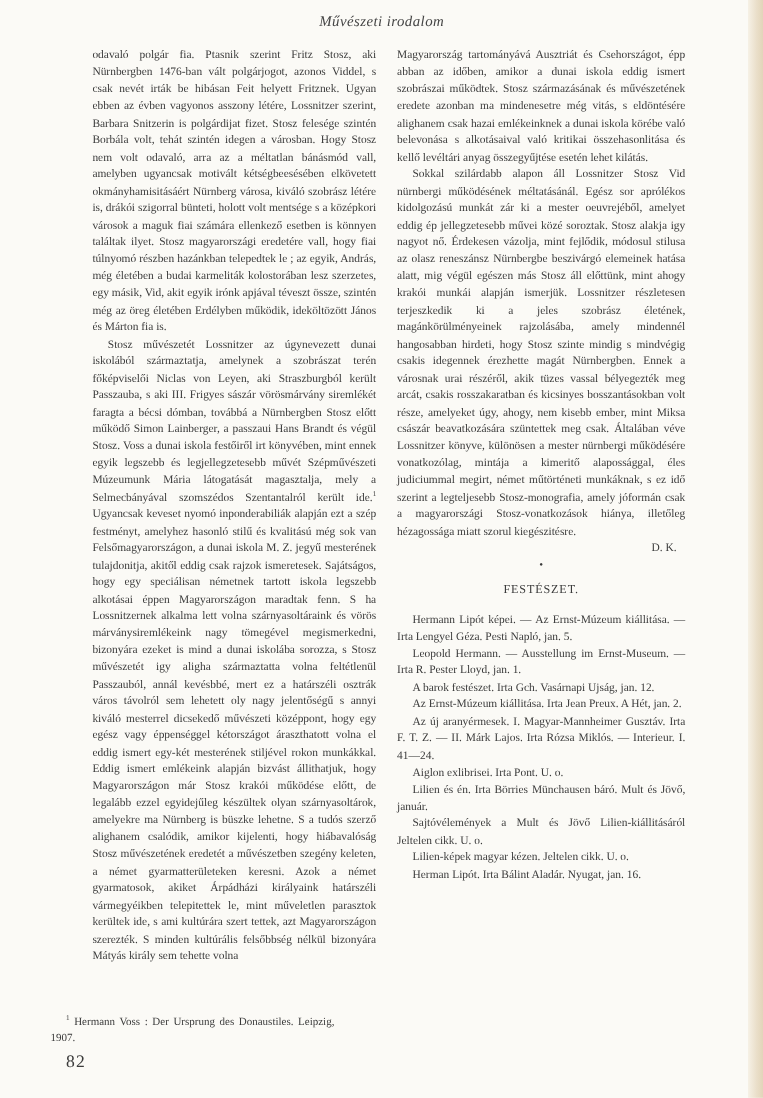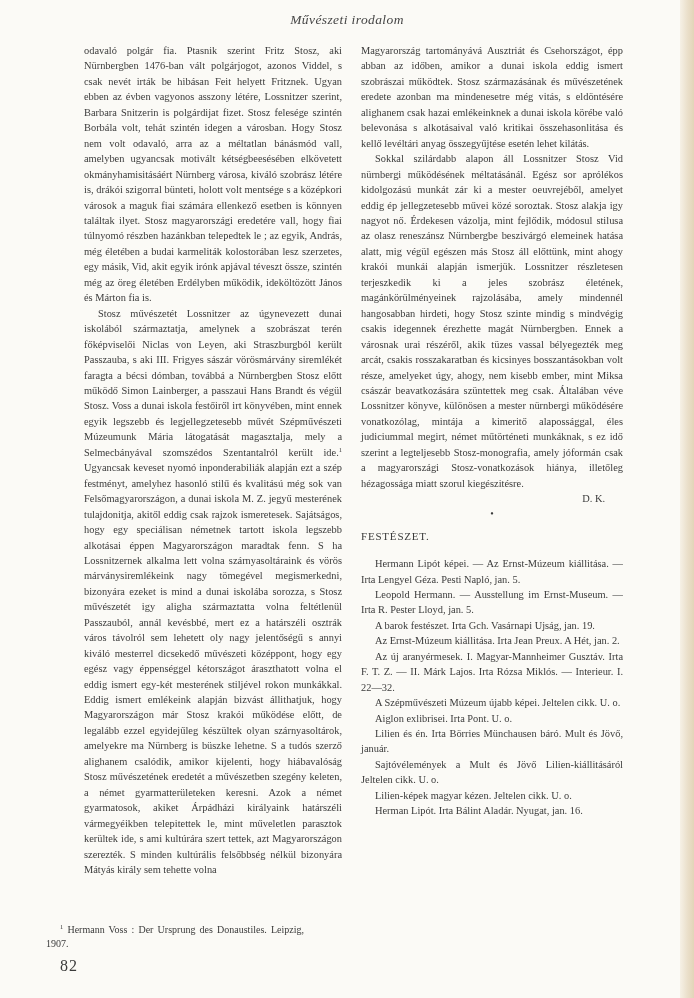--- a/index.html
+++ b/index.html
@@ -25,50 +25,49 @@
   }
   .col-left { left: 41px; width: 258px; margin-left: 43px; }
   .col-right { left: 361px; width: 262px; }
   .col p { margin: 0; text-indent: 14px; }
   .col p.noindent { text-indent: 0; }
   .footnote { position: absolute; left: 46px; top: 923px; width: 258px; font-size: 10px; line-height: 14px; text-align: justify; }
   .footnote p { margin: 0; text-indent: 14px; }
   .page-number { position: absolute; left: 60px; top: 957px; font-size: 16px; letter-spacing: 1px; }
   .signature-line { display: flex; justify-content: space-between; }
   .section-dot { text-align: center; font-size: 10px; line-height: 10px; height: 10px; margin-top: 2px; }
-  .section-title { font-size: 11px; letter-spacing: 0.8px; margin: 10px 0 12px 0; }
+  .section-title { text-align: center; font-size: 11px; letter-spacing: 0.8px; margin: 10px 0 12px 0; }
   sup { font-size: 6.5px; line-height: 0; vertical-align: super; }
 </style>
 </head>
 <body>
 
 <div class="page-edge"></div>
 
 <div class="running-head">Művészeti irodalom</div>
 
 <div class="col col-left">
   <p class="noindent">odavaló polgár fia. Ptasnik szerint Fritz Stosz, aki Nürnbergben 1476-ban vált polgárjogot, azonos Viddel, s csak nevét irták be hibásan Feit helyett Fritznek. Ugyan ebben az évben vagyonos asszony létére, Lossnitzer szerint, Barbara Snitzerin is polgárdijat fizet. Stosz felesége szintén Borbála volt, tehát szintén idegen a városban. Hogy Stosz nem volt odavaló, arra az a méltatlan bánásmód vall, amelyben ugyancsak motivált kétségbeesésében elkövetett okmányhamisitásáért Nürnberg városa, kiváló szobrász létére is, drákói szigorral bünteti, holott volt mentsége s a középkori városok a maguk fiai számára ellenkező esetben is könnyen találtak ilyet. Stosz magyarországi eredetére vall, hogy fiai túlnyomó részben hazánkban telepedtek le ; az egyik, András, még életében a budai karmeliták kolostorában lesz szerzetes, egy másik, Vid, akit egyik irónk apjával téveszt össze, szintén még az öreg életében Erdélyben működik, ideköltözött János és Márton fia is.</p>
   <p><span>Stosz művészetét Lossnitzer az úgynevezett dunai iskolából származtatja, amelynek a szobrászat terén főképviselői Niclas von Leyen, aki Straszburgból került Passzauba, s aki III. Frigyes sászár vörösmárvány siremlékét faragta a bécsi dómban, továbbá a Nürnbergben Stosz előtt működő Simon Lainberger, a passzaui Hans Brandt és végül Stosz. Voss a dunai iskola festőiről irt könyvében, mint ennek egyik legszebb és legjellegzetesebb művét Szépművészeti Múzeumunk Mária látogatását magasztalja, mely a Selmecbányával szomszédos Szentantalról került ide.</span><sup>1</sup> <span>Ugyancsak keveset nyomó inponderabiliák alapján ezt a szép festményt, amelyhez hasonló stilű és kvalitású még sok van Felsőmagyarországon, a dunai iskola M. Z. jegyű mesterének tulajdonitja, akitől eddig csak rajzok ismeretesek. Sajátságos, hogy egy speciálisan németnek tartott iskola legszebb alkotásai éppen Magyarországon maradtak fenn. S ha Lossnitzernek alkalma lett volna szárnyasoltáraink és vörös márványsiremlékeink nagy tömegével megismerkedni, bizonyára ezeket is mind a dunai iskolába sorozza, s Stosz művészetét igy aligha származtatta volna feltétlenül Passzauból, annál kevésbbé, mert ez a határszéli osztrák város távolról sem lehetett oly nagy jelentőségű s annyi kiváló mesterrel dicsekedő művészeti középpont, hogy egy egész vagy éppenséggel kétországot áraszthatott volna el eddig ismert egy-két mesterének stiljével rokon munkákkal. Eddig ismert emlékeink alapján bizvást állithatjuk, hogy Magyarországon már Stosz krakói működése előtt, de legalább ezzel egyidejűleg készültek olyan szárnyasoltárok, amelyekre ma Nürnberg is büszke lehetne. S a tudós szerző alighanem csalódik, amikor kijelenti, hogy hiábavalóság Stosz művészetének eredetét a művészetben szegény keleten, a német gyarmatterületeken keresni. Azok a német gyarmatosok, akiket Árpádházi királyaink határszéli vármegyéikben telepitettek le, mint műveletlen parasztok kerültek ide, s ami kultúrára szert tettek, azt Magyarországon szerezték. S minden kultúrális felsőbbség nélkül bizonyára Mátyás király sem tehette volna</span></p>
 </div>
 
 <div class="col col-right">
   <p class="noindent">Magyarország tartományává Ausztriát és Csehországot, épp abban az időben, amikor a dunai iskola eddig ismert szobrászai működtek. Stosz származásának és művészetének eredete azonban ma mindenesetre még vitás, s eldöntésére alighanem csak hazai emlékeinknek a dunai iskola körébe való belevonása s alkotásaival való kritikai összehasonlitása és kellő levéltári anyag összegyűjtése esetén lehet kilátás.</p>
   <p><span>Sokkal szilárdabb alapon áll Lossnitzer Stosz Vid nürnbergi működésének méltatásánál. Egész sor aprólékos kidolgozású munkát zár ki a mester oeuvrejéből, amelyet eddig ép jellegzetesebb művei közé soroztak. Stosz alakja igy nagyot nő. Érdekesen vázolja, mint fejlődik, módosul stilusa az olasz reneszánsz Nürnbergbe beszivárgó elemeinek hatása alatt, mig végül egészen más Stosz áll előttünk, mint ahogy krakói munkái alapján ismerjük. Lossnitzer részletesen terjeszkedik ki a jeles szobrász életének, magánkörülményeinek rajzolásába, amely mindennél hangosabban hirdeti, hogy Stosz szinte mindig s mindvégig csakis idegennek érezhette magát Nürnbergben. Ennek a városnak urai részéről, akik tüzes vassal bélyegezték meg arcát, csakis rosszakaratban és kicsinyes bosszantásokban volt része, amelyeket úgy, ahogy, nem kisebb ember, mint Miksa császár beavatkozására szüntettek meg csak. Általában véve Lossnitzer könyve, különösen a mester nürnbergi működésére vonatkozólag, mintája a kimeritő alapossággal, éles judiciummal megirt, német műtörténeti munkáknak, s ez idő szerint a legteljesebb Stosz-monografia, amely jóformán csak a magyarországi Stosz-vonatkozások hiánya, illetőleg hézagossága miatt szorul kiegészitésre.</span></p>
   <div class="signature-line">
     <span></span>
-    <span style="margin-right:18px">D. K.</span>
+    <span style="margin-right:8px">D. K.</span>
   </div>
   <div class="section-dot">•</div>
   <div class="section-title">FESTÉSZET.</div>
   <p>Hermann Lipót képei. — Az Ernst-Múzeum kiállitása. — Irta Lengyel Géza. Pesti Napló, jan. 5.</p>
-  <p>Leopold Hermann. — Ausstellung im Ernst-Museum. — Irta R. Pester Lloyd, jan. 5.</p>
-  <p>A barok festészet. Irta Gch. Vasárnapi Ujság, jan. 19.</p>
+  <p>Leopold Hermann. — Ausstellung im Ernst-Museum. — Irta R. Pester Lloyd, jan. 1.</p>
+  <p>A barok festészet. Irta Gch. Vasárnapi Ujság, jan. 12.</p>
   <p>Az Ernst-Múzeum kiállitása. Irta Jean Preux. A Hét, jan. 2.</p>
-  <p>Az új aranyérmesek. I. Magyar-Mannheimer Gusztáv. Irta F. T. Z. — II. Márk Lajos. Irta Rózsa Miklós. — Interieur. I. 22—32.</p>
-  <p>A Szépművészeti Múzeum újabb képei. Jeltelen cikk. U. o.</p>
+  <p>Az új aranyérmesek. I. Magyar-Mannheimer Gusztáv. Irta F. T. Z. — II. Márk Lajos. Irta Rózsa Miklós. — Interieur. I. 41—24.</p>
   <p>Aiglon exlibrisei. Irta Pont. U. o.</p>
   <p>Lilien és én. Irta Börries Münchausen báró. Mult és Jövő, január.</p>
   <p>Sajtóvélemények a Mult és Jövő Lilien-kiállitásáról Jeltelen cikk. U. o.</p>
   <p>Lilien-képek magyar kézen. Jeltelen cikk. U. o.</p>
   <p>Herman Lipót. Irta Bálint Aladár. Nyugat, jan. 16.</p>
 </div>
 
 <div class="footnote">
   <p><sup>1</sup> <span>Hermann Voss : Der Ursprung des Donaustiles. Leipzig, 1907.</span></p>
 </div>

